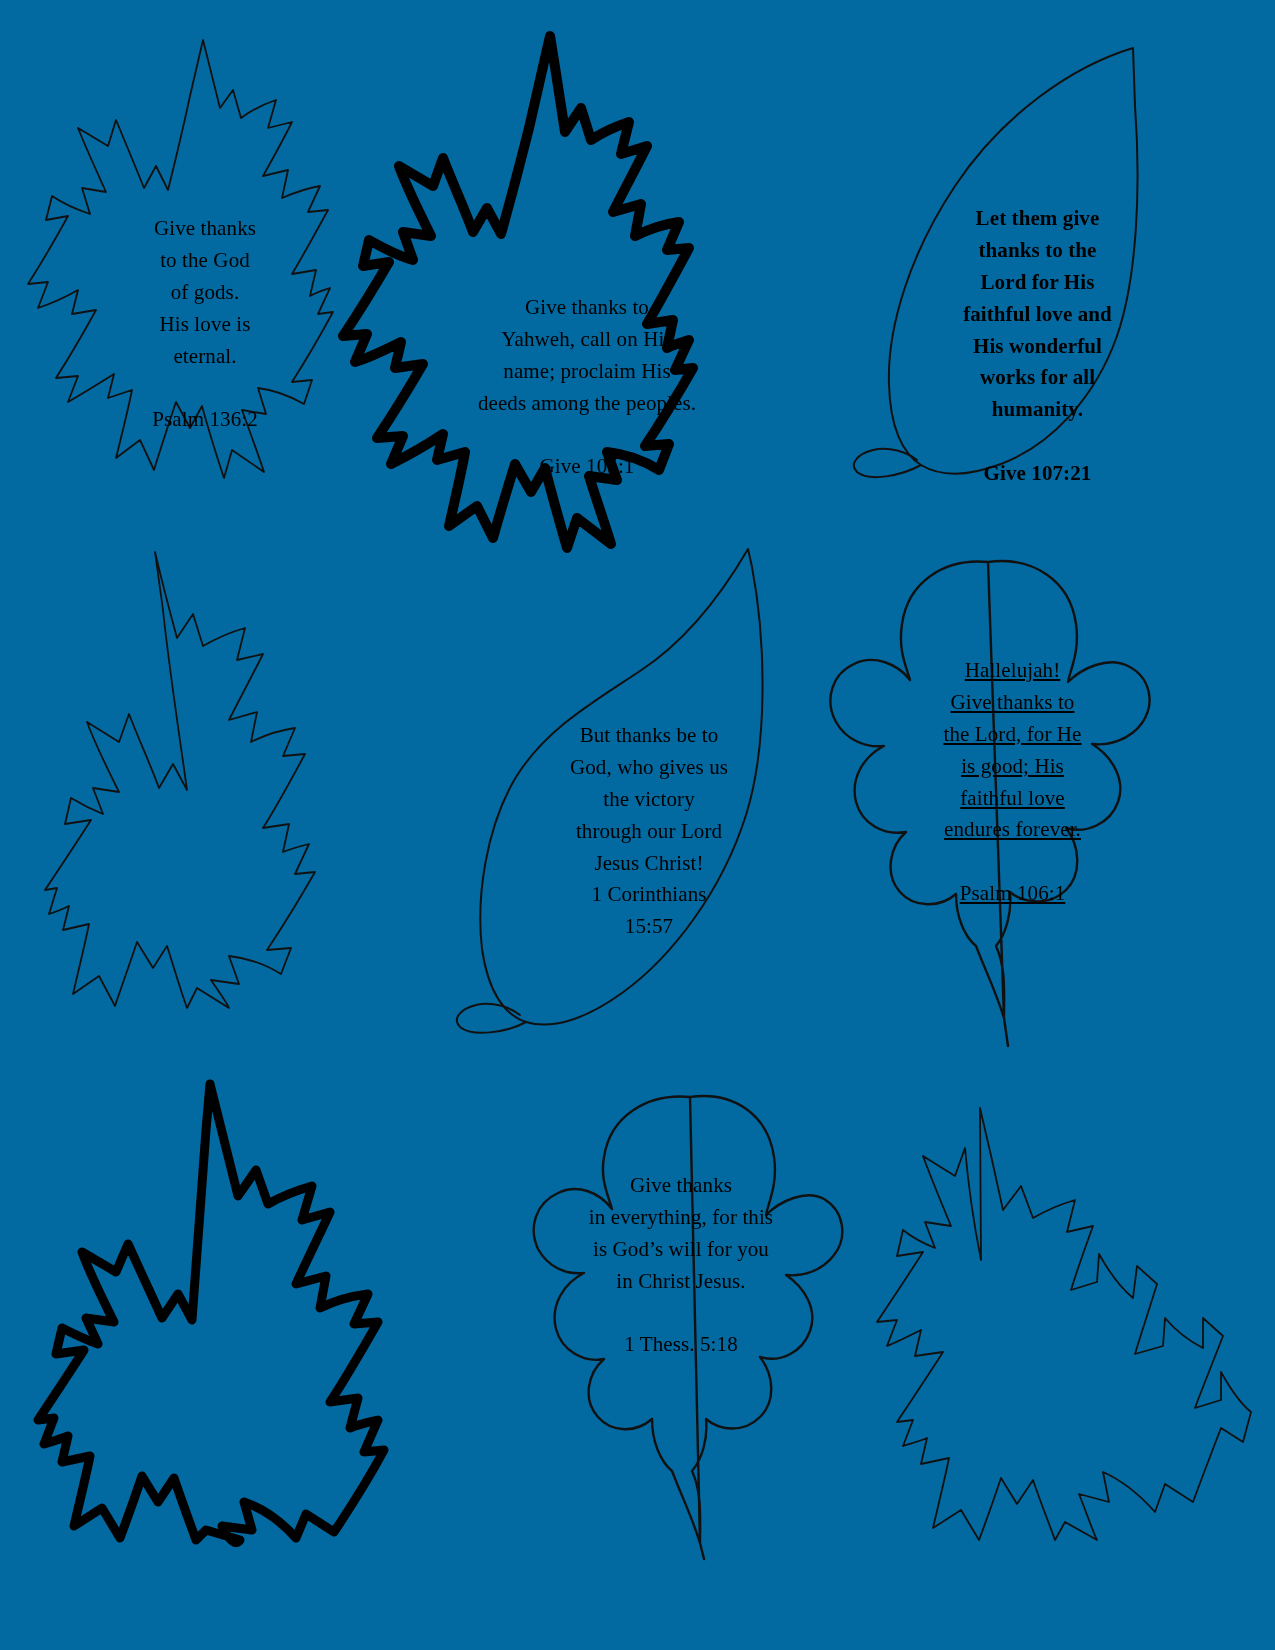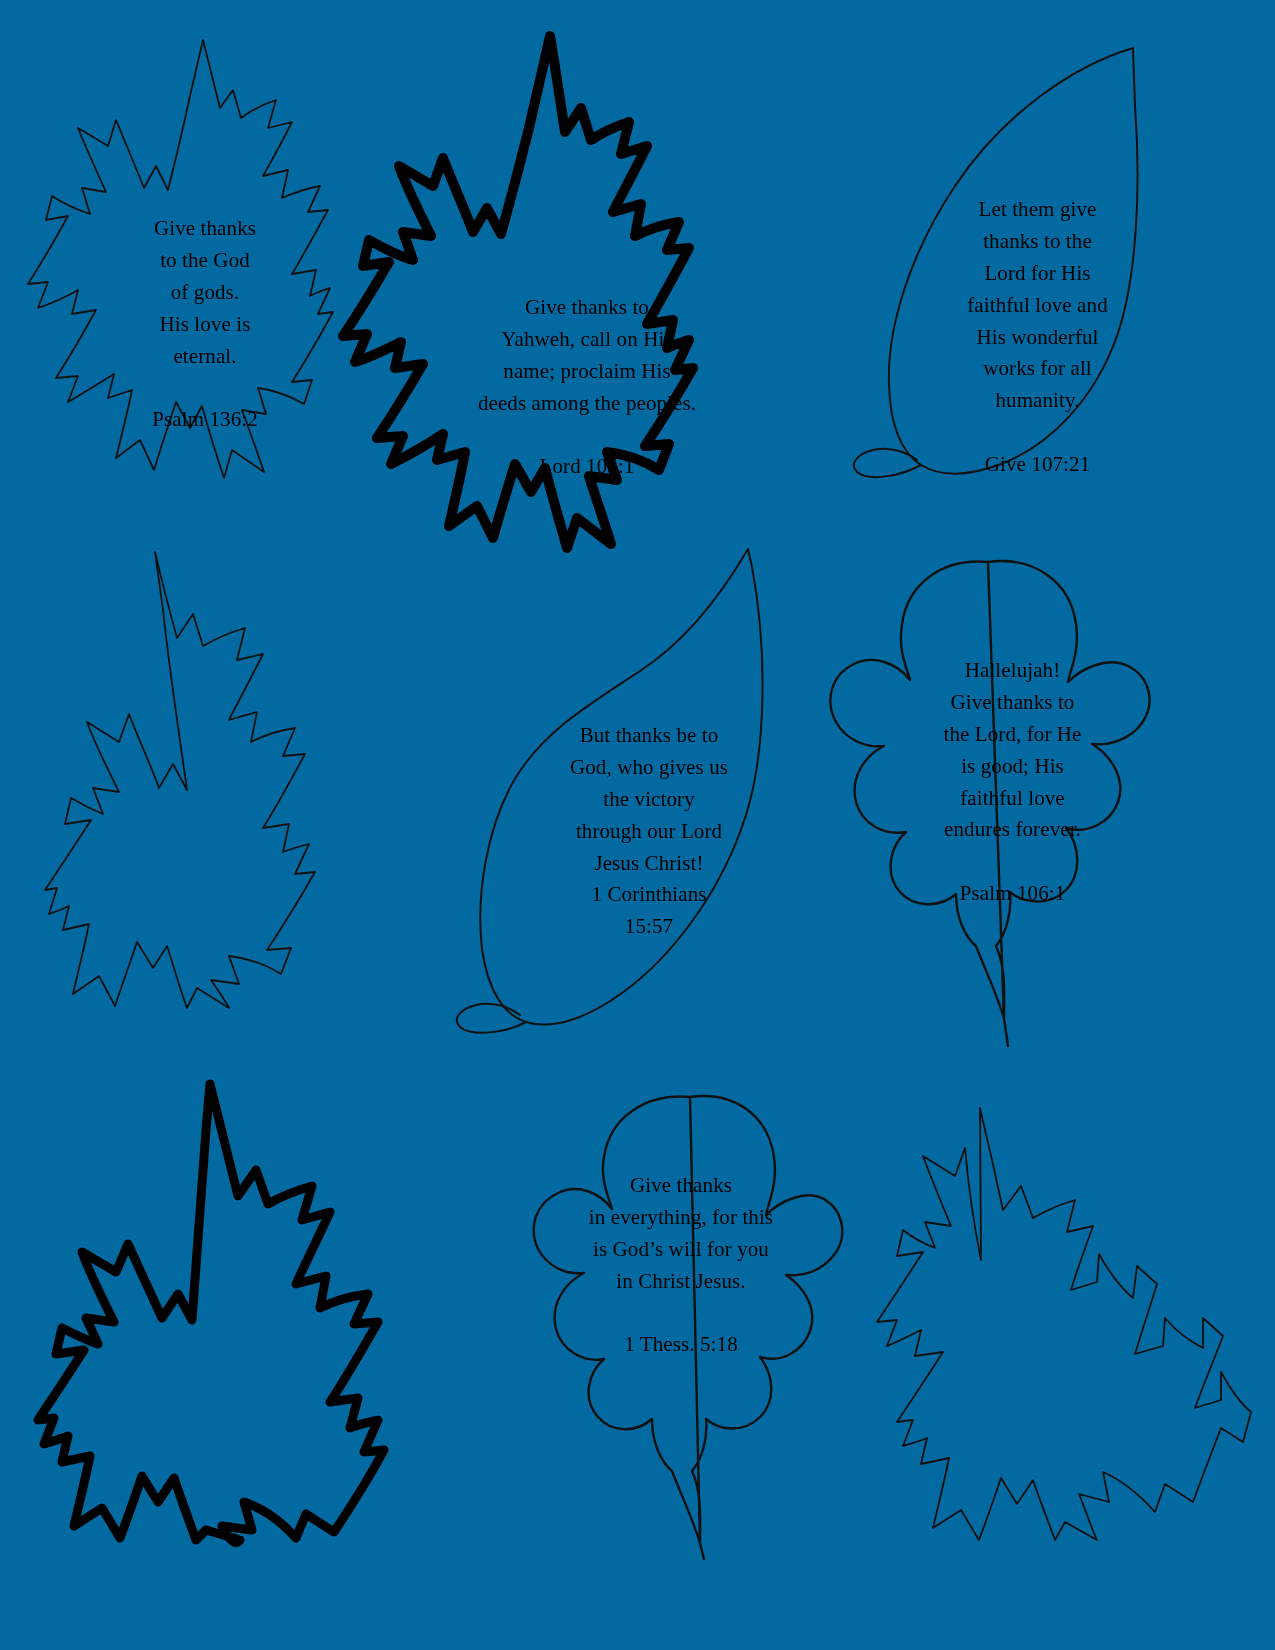--- a/index.html
+++ b/index.html
@@ -137,40 +137,40 @@
            L 162 180 L 176 206
            C 186 170, 196 132, 204 100
            Z"></path>
     </svg>
   </div>
   <div class="verse" style="left:442px; top:260px; width:290px;">
     <span>Give thanks to
 Yahweh, call on His
 name; proclaim His
 deeds among the peoples.</span><br>
-    <span>Lord 105:1</span>
+    <span>Give 105:1</span>
   </div>
 
   <div class="leaf" style="left:845px; top:40px; width:290px; height:460px;">
     <svg viewBox="0 0 290 460" preserveAspectRatio="none" aria-hidden="true">
       <path fill="none" stroke="#111111" stroke-width="2" stroke-linejoin="round" stroke-linecap="round" d="M288 8
            C 228 26, 158 74, 110 146
            C 66 212, 42 286, 44 344
            C 45 388, 58 414, 76 425
            C 96 437, 124 436, 156 424
            C 206 405, 250 358, 272 296
            C 292 238, 296 148, 290 66
            Z"></path>
       <path fill="none" stroke="#111111" stroke-width="2" stroke-linejoin="round" stroke-linecap="round" d="M76 425
            C 56 436, 24 442, 12 432
            C 4 424, 12 414, 28 410
            C 44 406, 62 412, 72 420"></path>
     </svg>
   </div>
-  <div class="verse" style="left:930px; top:162px; width:215px;">
+  <div class="verse" style="left:930px; top:171px; width:215px;font-weight:bold;">
     <span>Let them give
 thanks to the
 Lord for His
 faithful love and
 His wonderful
 works for all
 humanity.</span><br>
     <span>Give 107:21</span>
   </div>
 
@@ -265,21 +265,21 @@
            C 64 334, 70 306, 86 292
            C 64 296, 42 284, 36 262
            C 30 238, 44 216, 64 206
            C 46 208, 26 200, 16 182
            C 4 160, 12 134, 34 124
            C 54 114, 78 124, 90 140
            C 86 126, 78 110, 82 84
            C 88 42, 124 18, 168 22 Z"></path>
     </svg>
   </div>
-  <div class="verse" style="left:915px; top:623px; width:195px;">
+  <div class="verse" style="left:915px; top:623px; width:195px;text-decoration:underline;">
     <span>Hallelujah!
 Give thanks to
 the Lord, for He
 is good; His
 faithful love
 endures forever.</span><br>
     <span>Psalm 106:1</span>
   </div>
 
   <div class="leaf" style="left:30px; top:1070px; width:440px; height:470px;">

